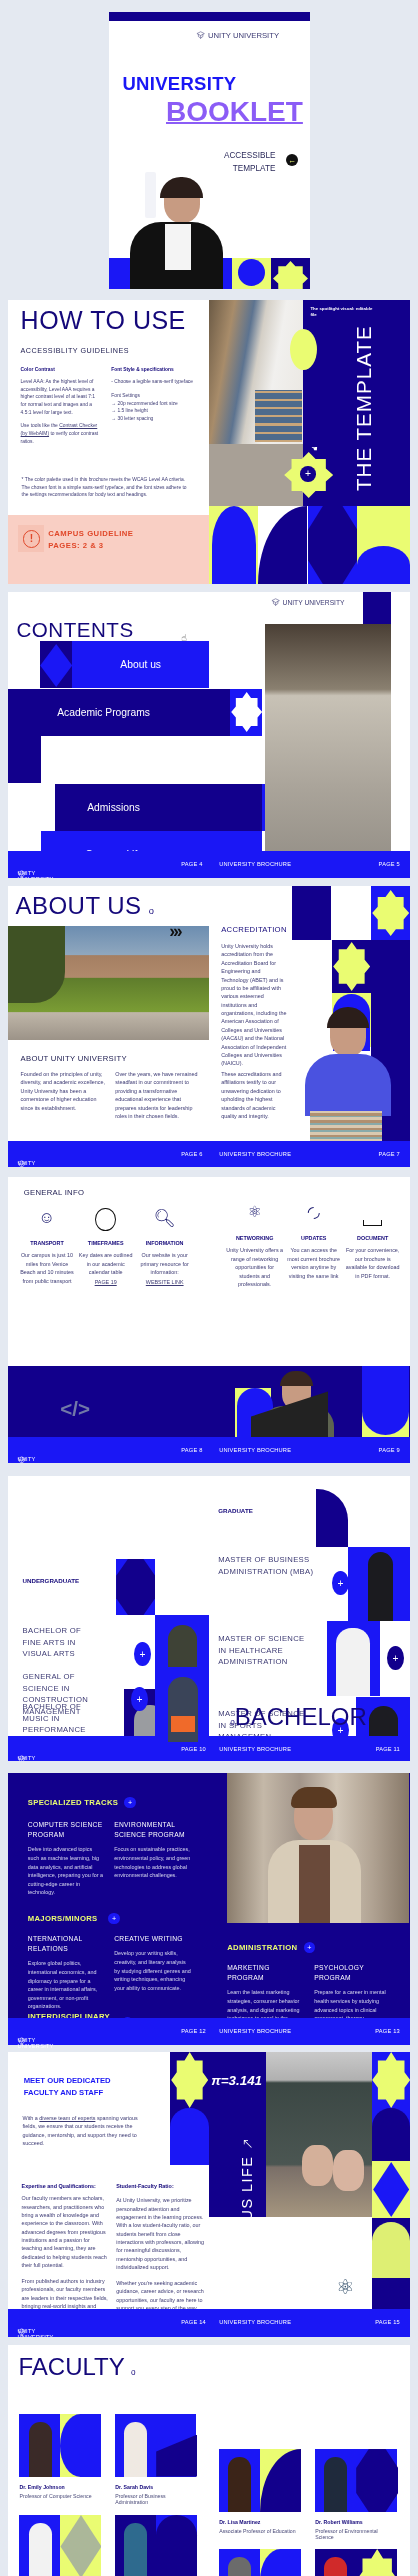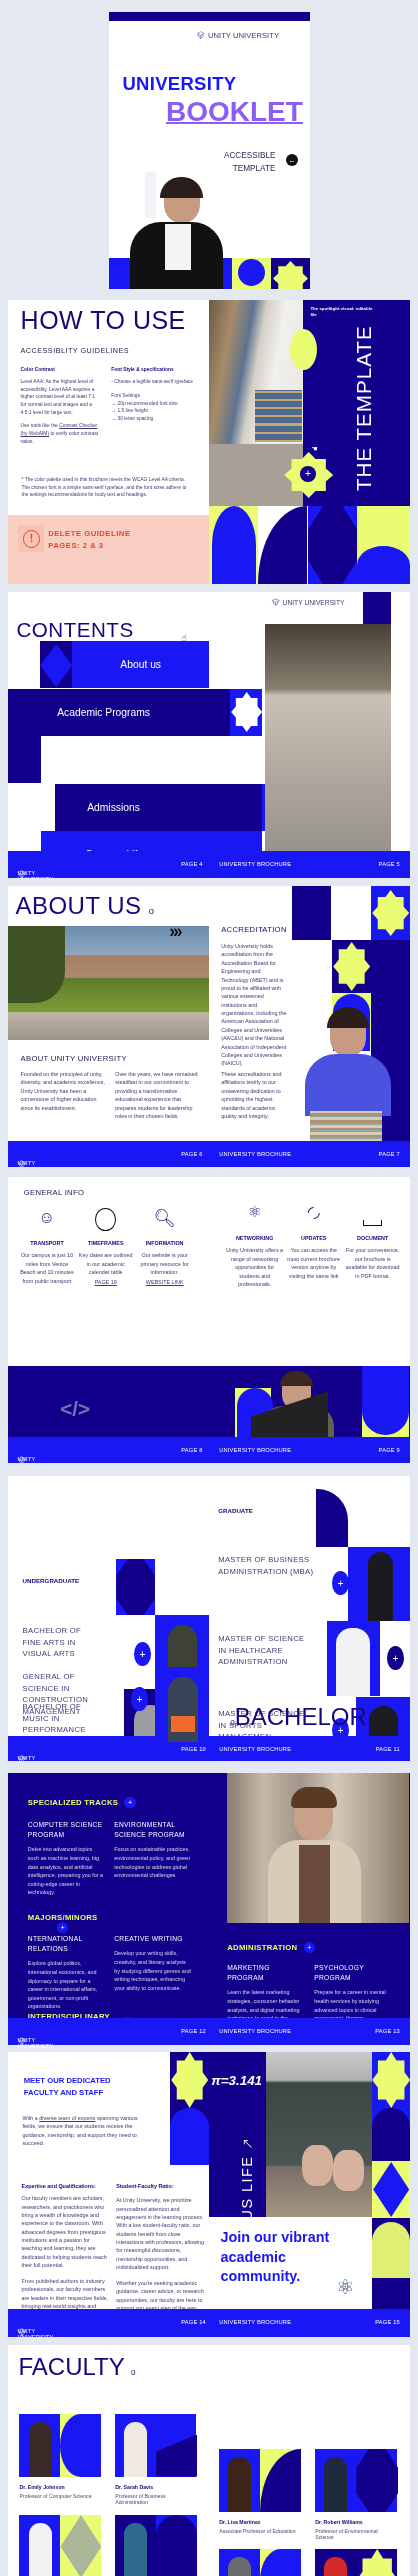--- a/index.html
+++ b/index.html
@@ -77,21 +77,21 @@
     <div class="body-s" style="font-size:4.9px;">→ 1.5 line height</div>
     <div class="body-s" style="font-size:4.9px;">→ 30 letter spacing</div>
   </div>
   <div class="abs body-s" style="left:13.4px;top:176px;width:173px;font-size:4.9px;white-space:pre-line;">* The color palette used in this brochure meets the WCAG Level AA criteria.
  The chosen font is a simple sans-serif typeface, and the font sizes adhere to the settings recommendations for body text and headings.</div>
   <div class="abs" style="left:0;top:215px;width:201px;height:69px;background:#f9cfc4;">
     <div class="abs" style="left:10.3px;top:10.3px;width:26px;height:27px;background:#f6c3b5;display:flex;align-items:center;justify-content:center;">
       <div style="width:17.5px;height:17.5px;border:1.5px solid #e0482a;border-radius:50%;color:#e0482a;font-weight:700;font-size:10.3px;display:flex;align-items:center;justify-content:center;">!</div>
     </div>
     <div class="abs" style="left:40px;top:13.4px;color:#e0482a;font-weight:700;font-size:7.7px;letter-spacing:0.5px;line-height:1.5;">
-      <div>DELETE GUIDELINE</div>
+      <div>CAMPUS GUIDELINE</div>
       <div>PAGES: 2 &amp; 3</div>
     </div>
   </div>
 
   <div class="photo" style="left:201px;top:0;width:94px;height:206px;background:linear-gradient(100deg,#6b5a45 0%,#a88c6a 20%,#5c7390 35%,#d4cfc6 45%,#f1f0ee 60%,#e8e4dd 100%);">
     <div class="abs" style="left:46px;top:90px;width:47px;height:52px;background:repeating-linear-gradient(0deg,#c9a67a 0 2.1px,#4e6b8c 2.1px 8.2px);"></div>
     <div class="abs" style="left:0;top:144px;width:94px;height:62px;background:#a8a096;"></div>
   </div>
   <div class="abs navy" style="left:295px;top:0;width:107px;height:206px;">
     <div class="abs" style="left:7.2px;top:6.2px;width:62px;color:#fff;font-weight:700;font-size:4.4px;line-height:1.4;">The spotlitght visual: editable file</div>
@@ -321,21 +321,21 @@
     <span class="plus blue" style="width:11.3px;height:11.3px;font-size:7.2px;">+</span>
   </div>
   <div class="abs" style="left:19.6px;top:47px;width:77px;">
     <div style="color:#fff;font-size:6.7px;line-height:1.5;letter-spacing:0.3px;margin-bottom:5.2px;">COMPUTER SCIENCE PROGRAM</div>
     <div style="color:#d8d8f0;font-size:5.4px;line-height:1.6;">Delve into advanced topics such as machine learning, big data analytics, and artificial intelligence, preparing you for a cutting-edge career in technology.</div>
   </div>
   <div class="abs" style="left:106px;top:47px;width:77px;">
     <div style="color:#fff;font-size:6.7px;line-height:1.5;letter-spacing:0.3px;margin-bottom:5.2px;">ENVIRONMENTAL SCIENCE PROGRAM</div>
     <div style="color:#d8d8f0;font-size:5.4px;line-height:1.6;">Focus on sustainable practices, environmental policy, and green technologies to address global environmental challenges.</div>
   </div>
-  <div class="abs" style="left:19.6px;top:140px;display:flex;align-items:center;gap:0;flex-direction:column;">
+  <div class="abs" style="left:19.6px;top:140px;display:flex;align-items:center;gap:11px;">
     <span style="color:#eafc72;font-weight:700;font-size:7.7px;letter-spacing:0.3px;">MAJORS/MINORS</span>
     <span class="plus blue" style="width:11.3px;height:11.3px;font-size:7.2px;">+</span>
   </div>
   <div class="abs" style="left:19.6px;top:161px;width:77px;">
     <div style="color:#fff;font-size:6.7px;line-height:1.5;letter-spacing:0.3px;margin-bottom:5.2px;">NTERNATIONAL RELATIONS</div>
     <div style="color:#d8d8f0;font-size:5.4px;line-height:1.6;">Explore global politics, international economics, and diplomacy to prepare for a career in international affairs, government, or non-profit organizations.</div>
   </div>
   <div class="abs" style="left:106px;top:161px;width:77px;">
     <div style="color:#fff;font-size:6.7px;line-height:1.5;letter-spacing:0.3px;margin-bottom:5.2px;">CREATIVE WRITING</div>
     <div style="color:#d8d8f0;font-size:5.4px;line-height:1.6;">Develop your writing skills, creativity, and literary analysis by studying different genres and writing techniques, enhancing your ability to communicate.</div>
@@ -412,21 +412,20 @@
     <div class="abs" style="left:67px;top:98px;width:31px;height:41px;border-radius:40%;background:#d8b4a0;"></div>
   </div>
   <div class="abs blue" style="left:364px;top:0;width:38px;height:281px;"></div>
   <div class="abs yellow star8" style="left:364px;top:0;width:38px;height:56px;"></div>
   <div class="abs navy" style="left:364px;top:56px;width:38px;height:54px;border-radius:19px 19px 0 0;"></div>
   <div class="abs yellow" style="left:364px;top:109px;width:38px;height:57px;"></div>
   <div class="abs blue diamond" style="left:365px;top:110px;width:36px;height:55px;"></div>
   <div class="abs navy" style="left:364px;top:166px;width:38px;height:112px;"></div>
   <div class="abs yellow" style="left:364px;top:170px;width:38px;height:56px;border-radius:19px 19px 0 0;opacity:.95;"></div>
   <div class="abs" style="left:201px;top:165px;width:163px;height:116px;background:#fff;">
-    <div style="position:absolute;left:11.3px;top:11.3px;width:129px;color:#1a17f5;font-weight:700;font-size:14.4px;line-height:1.35;">Join our vibrant academic community.</div>
     <div class="abs" style="left:127px;top:58px;font-size:20.6px;color:#2d4a66;">⚛</div>
   </div>
   <div class="footer" style="height:28px;">
     <span class="flogo">
         <span class="cap"><svg viewBox="0 0 24 22">
             <path d="M2 7 L12 2 L22 7 L12 12 Z M6 9 V15 L12 19 L18 15 V9 M12 12 V21" fill="none" stroke="#fff" stroke-width="1.4"></path>
           </svg></span>
         <span>UNITY UNIVERSITY</span>
       </span>
     <span style="left:173px;">PAGE 14</span>

